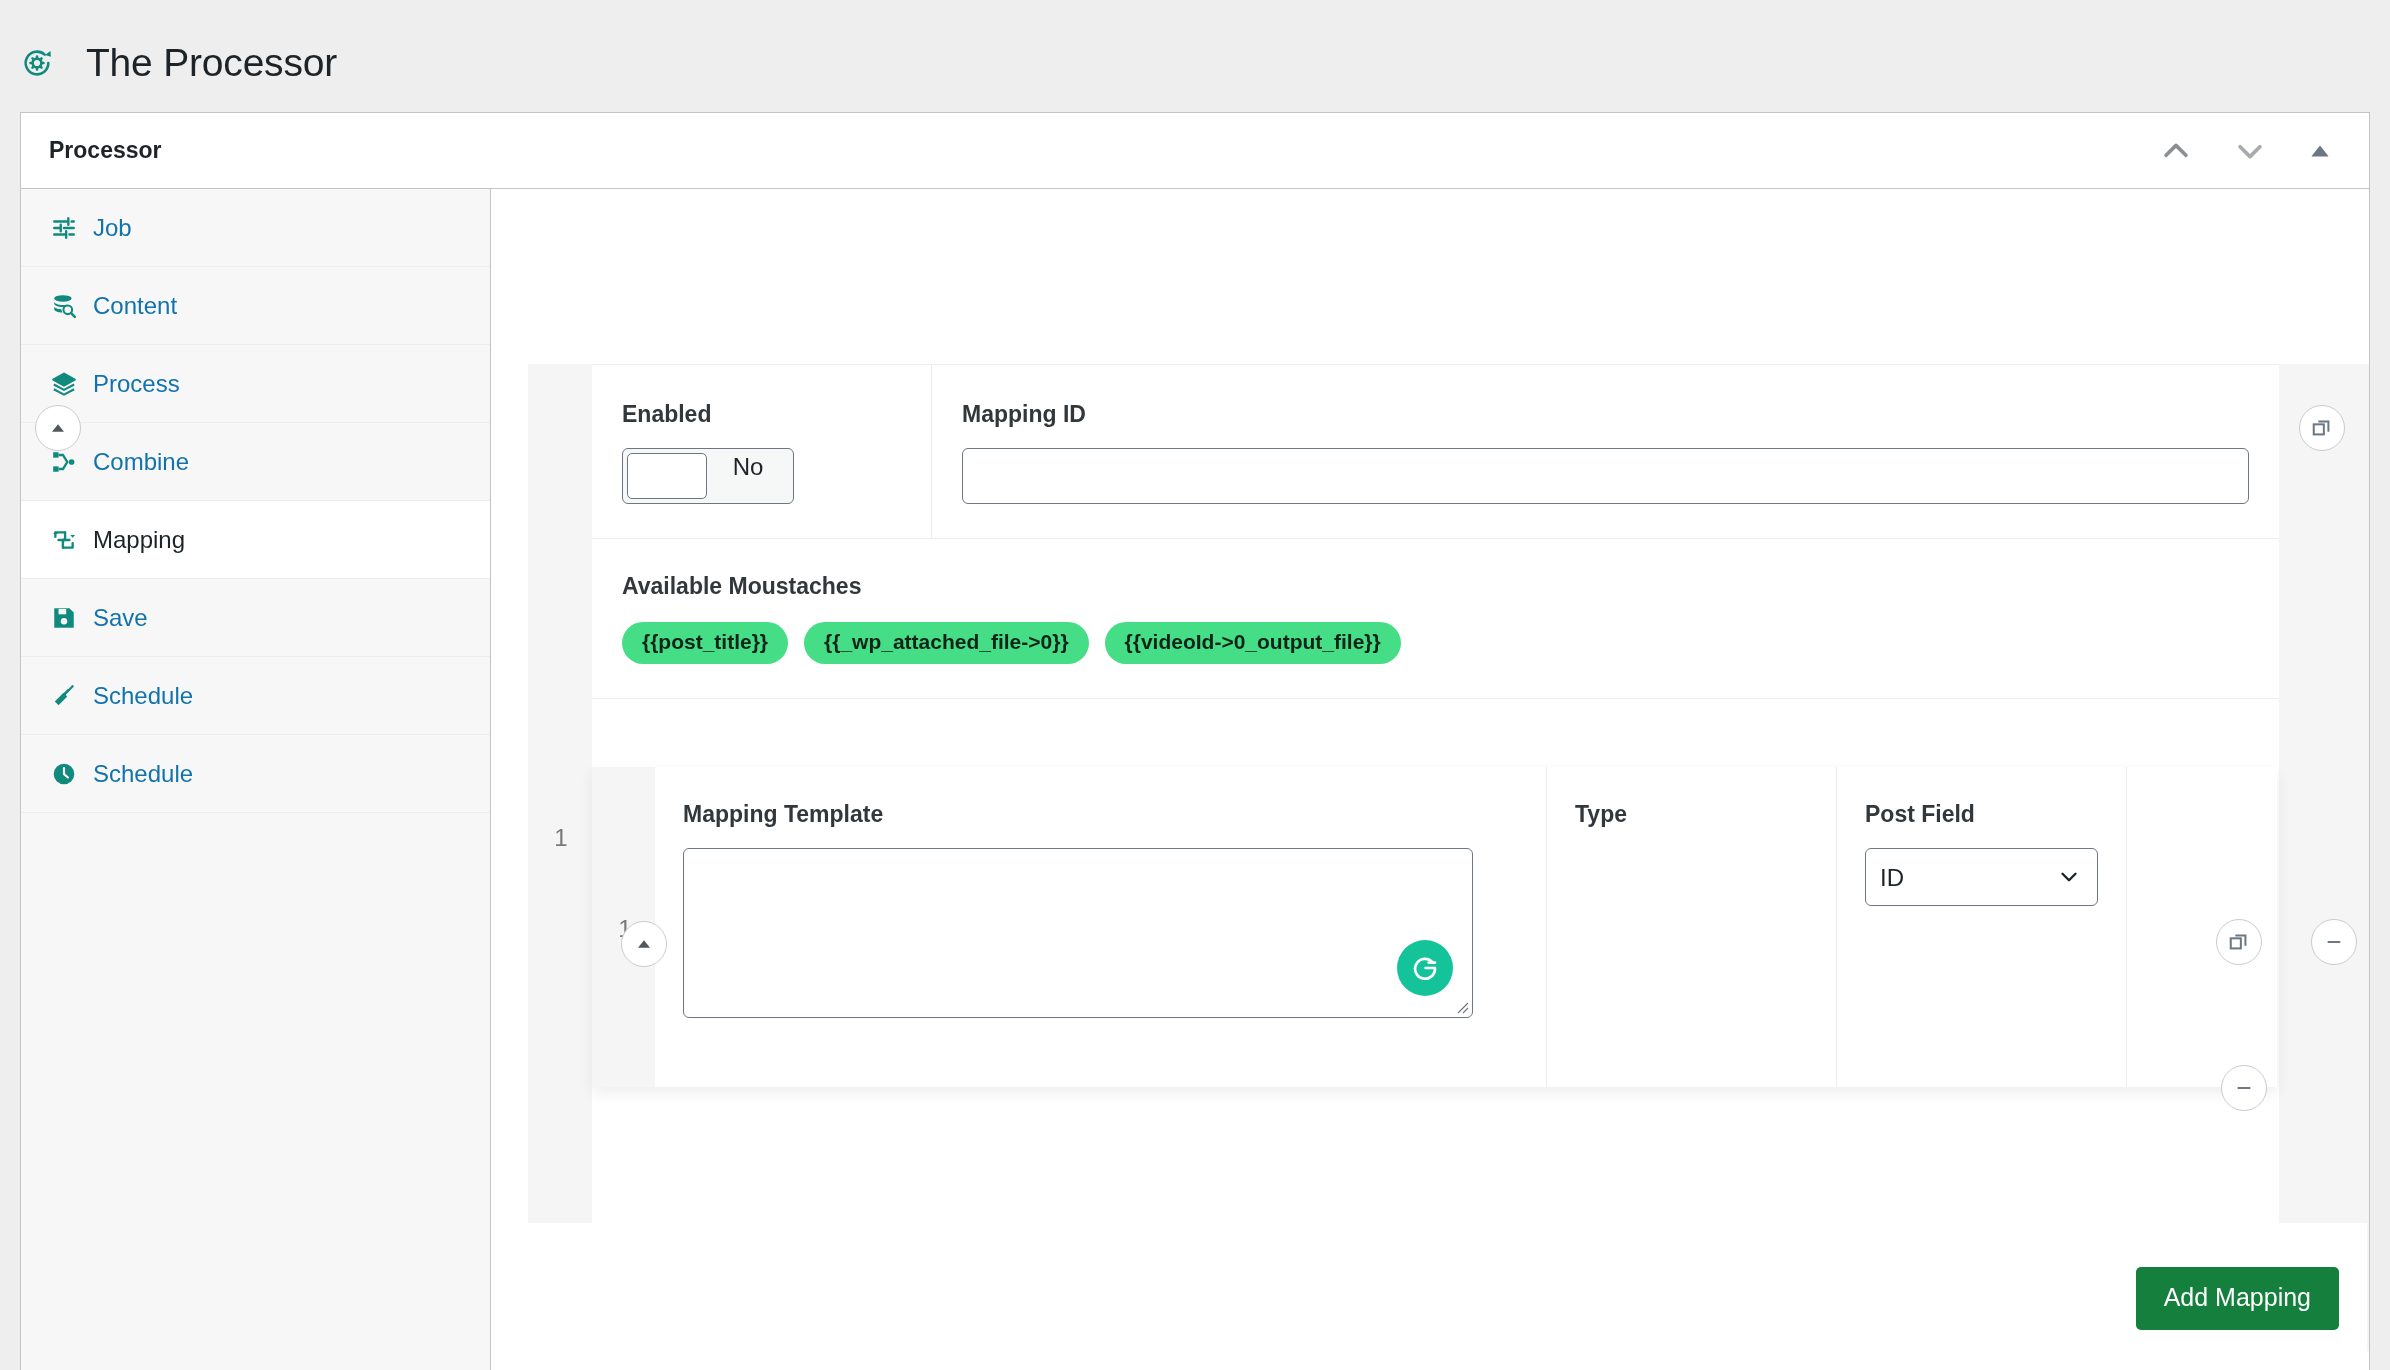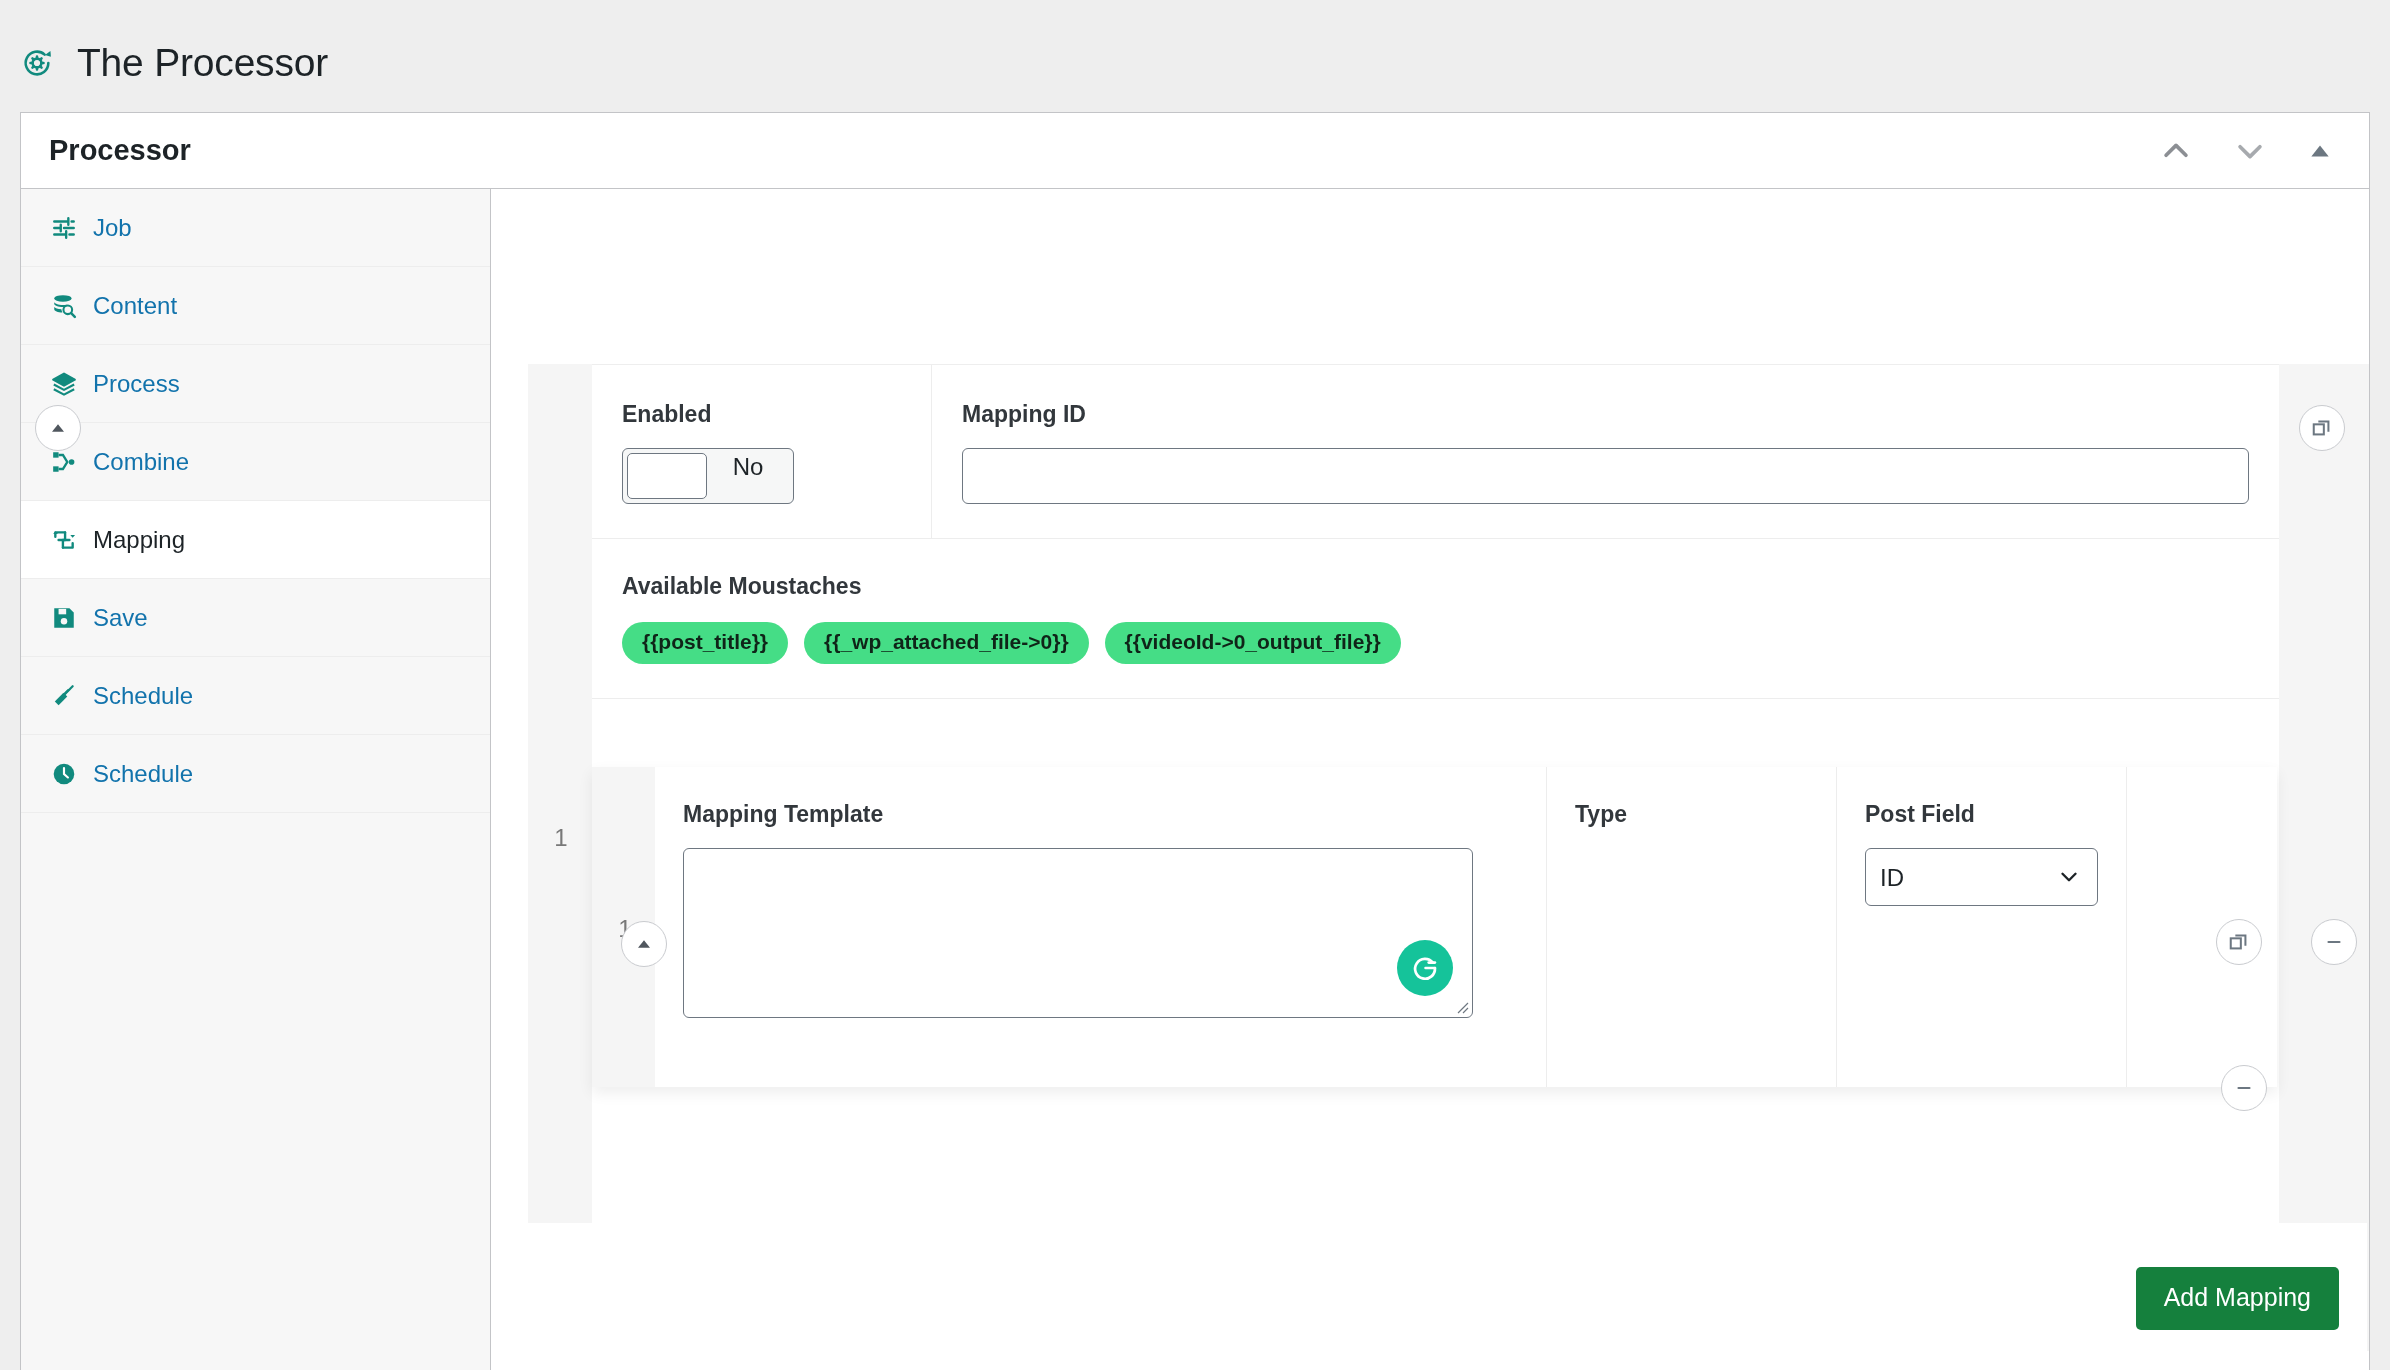--- a/index.html
+++ b/index.html
@@ -8,21 +8,21 @@
     width: 2390px; height: 1370px;
     background: #eeeeee;
     font-family: "Liberation Sans", sans-serif;
     -webkit-font-smoothing: antialiased;
   }
 
   
   .page-head {
     display: flex;
     align-items: center;
-    gap: 23px;
+    gap: 32px;
     padding: 22px 0 8px 20px;
     height: 112px;
   }
   .brand-icon { width: 34px; height: 34px; display: block; }
   .page-title {
     font-size: 39px;
     font-weight: 400;
     color: #1d2327;
     letter-spacing: -0.2px;
   }
@@ -39,21 +39,21 @@
 
   .card-header {
     height: 76px;
     border-bottom: 1px solid #c3c4c7;
     display: flex;
     align-items: center;
     padding: 0 28px 0 28px;
     background: #fff;
   }
   .card-header-title {
-    font-size: 29px;
+    font-size: 23px;
     font-weight: 700;
     color: #1d2327;
   }
   .card-header-tools {
     margin-left: auto;
     display: flex;
     align-items: center;
     gap: 40px;
     padding-right: 8px;
   }

